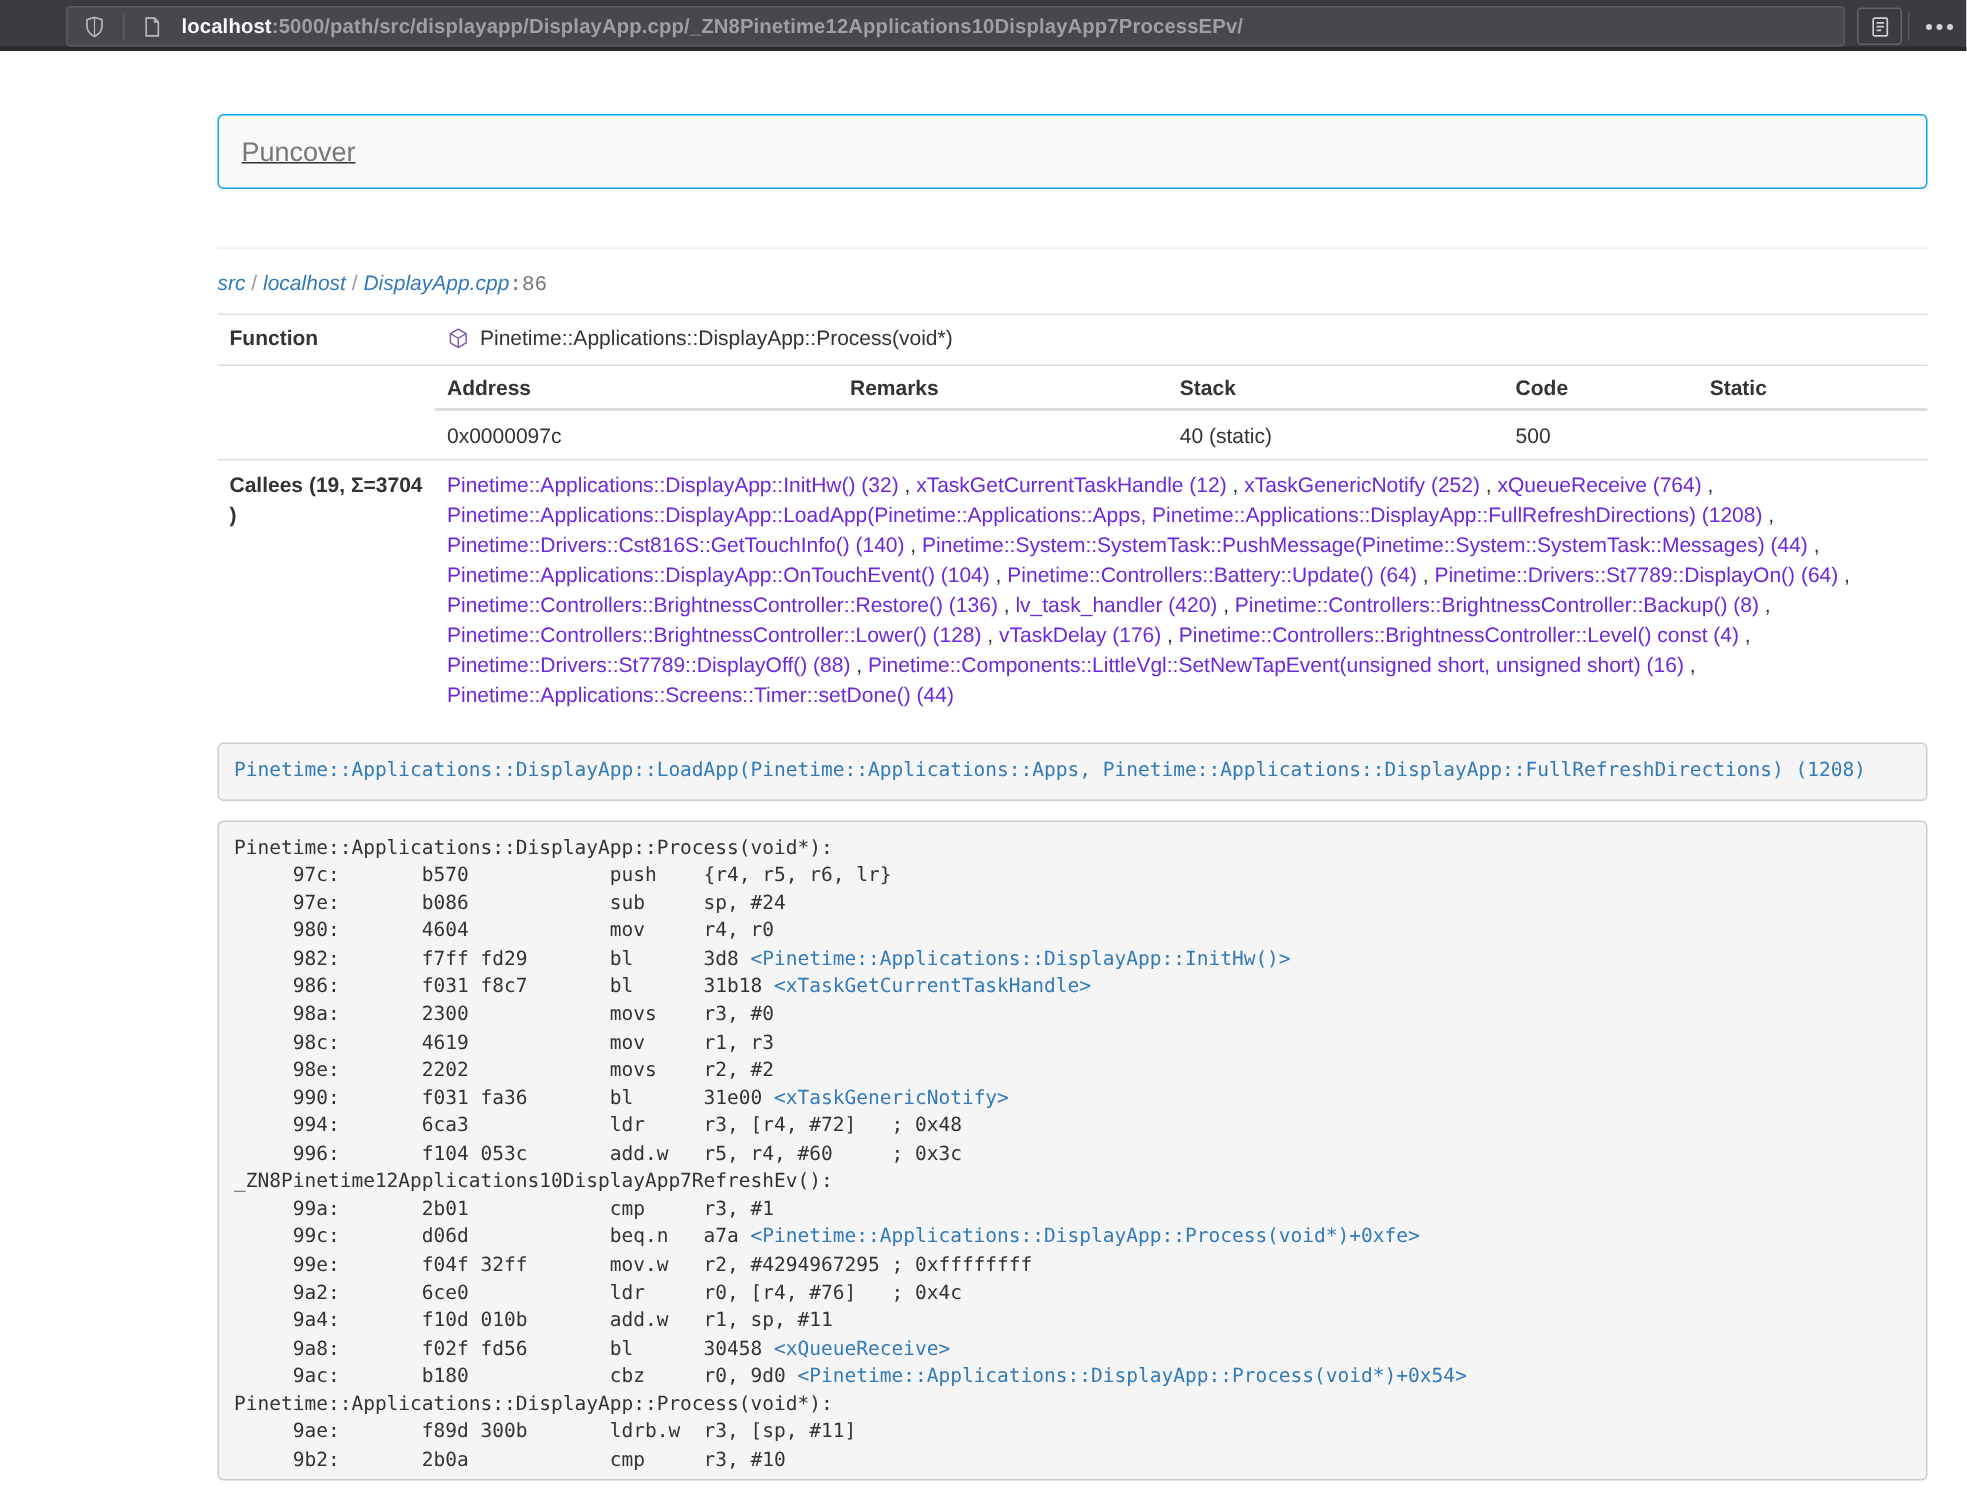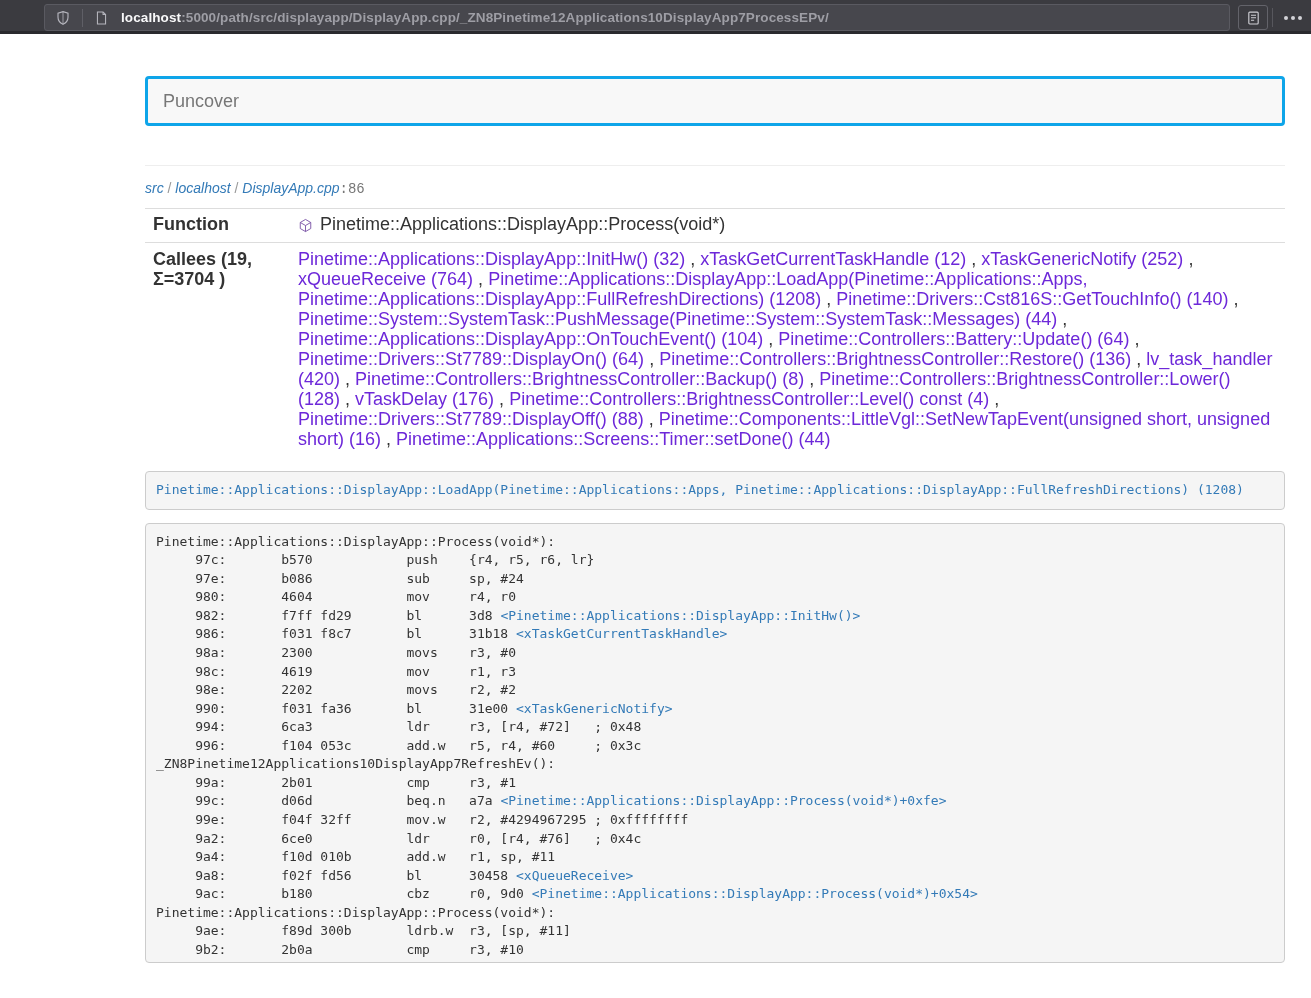--- a/index.html
+++ b/index.html
@@ -64,37 +64,38 @@
     background: #d2d2d7; display: inline-block;
   }
 
   
   .container { width: 1140px; margin-left: 145px; }
 
   .navbar {
     margin-top: 42px;
     height: 50px;
     background: #f8f8f8;
-    border: 3px solid #0ea5e9;
+    border: 1px solid #0ea5e9;
     border-radius: 4px;
     display: flex; align-items: center;
     padding: 0 15px;
+    text-decoration: underline;
   }
   .brand { font-size: 18px; color: #777; text-decoration: none; }
 
   hr.rule { border: 0; border-top: 1px solid #eee; margin: 39px 0 12px 0; }
 
   .breadcrumb { font-size: 14px; line-height: 20px; margin-bottom: 9px; }
   .breadcrumb a { color: #337ab7; text-decoration: none; font-style: italic; }
   .bc-sep { color: #999; }
   .bc-suffix { color: #777; font-family: Liberation Mono, monospace; }
 
   a.link { color: #6d28d9; text-decoration: none; }
 
-  table.tbl { width: 100%; border-collapse: collapse; font-size: 18px; color: #333; }
+  table.tbl { width: 100%; border-collapse: collapse; font-size: 14px; color: #333; }
   .tbl th, .tbl td { text-align: left; vertical-align: top; }
   .outer > tbody > tr > th, .outer > tbody > tr > td { border-top: 1px solid #ddd; }
   .outer th.label { width: 145px; font-weight: bold; }
   .row-function > th, .row-function > td { padding: 5px 8px; line-height: 20px; }
   .row-nested > td { padding: 0; }
   .row-nocallers > th, .row-nocallers > td { padding: 6px 8px; line-height: 20px; }
   .row-callees > th, .row-callees > td { padding: 6px 8px; line-height: 20px; }
 
   table.inner { width: 100%; border-collapse: collapse; }
   .inner th { padding: 6px 8px; border-bottom: 2px solid #ddd; font-weight: bold; line-height: 16px; }
@@ -173,20 +174,43 @@
         <th class="label">Function</th>
         <td>
           <span class="func-icon">
             <svg width="15" height="15" viewBox="0 0 24 24">
                 <path d="M12 2.3l8.4 4.85v9.7L12 21.7l-8.4-4.85v-9.7L12 2.3z" fill="none" stroke="#7d56a8" stroke-width="1.5" stroke-linejoin="round"></path>
                 <path d="M3.6 7.15L12 12l8.4-4.85M12 12v9.7" fill="none" stroke="#7d56a8" stroke-width="1.5" stroke-linejoin="round"></path>
               </svg>
           </span><span>Pinetime::Applications::DisplayApp::Process(void*)</span>
         </td>
       </tr>
+      <tr class="row-nested">
+        <th class="label"></th>
+        <td>
+          <table class="inner">
+            <tbody>
+              <tr>
+                <th class="col-address">Address</th>
+                <th class="col-remarks">Remarks</th>
+                <th class="col-stack">Stack</th>
+                <th class="col-code">Code</th>
+                <th class="col-static">Static</th>
+              </tr>
+              <tr>
+                <td>0x0000097c</td>
+                <td></td>
+                <td>40 (static)</td>
+                <td>500</td>
+                <td></td>
+              </tr>
+            </tbody>
+          </table>
+        </td>
+      </tr>
       <tr class="row-callees">
         <th class="label">Callees (19, Σ=3704 )</th>
         <td><a href="#" class="link">Pinetime::Applications::DisplayApp::InitHw() (32)</a><span> , </span><a href="#" class="link">xTaskGetCurrentTaskHandle (12)</a><span> , </span><a href="#" class="link">xTaskGenericNotify (252)</a><span> , </span><a href="#" class="link">xQueueReceive (764)</a><span> , </span><a href="#" class="link">Pinetime::Applications::DisplayApp::LoadApp(Pinetime::Applications::Apps, Pinetime::Applications::DisplayApp::FullRefreshDirections) (1208)</a><span> , </span><a href="#" class="link">Pinetime::Drivers::Cst816S::GetTouchInfo() (140)</a><span> , </span><a href="#" class="link">Pinetime::System::SystemTask::PushMessage(Pinetime::System::SystemTask::Messages) (44)</a><span> , </span><a href="#" class="link">Pinetime::Applications::DisplayApp::OnTouchEvent() (104)</a><span> , </span><a href="#" class="link">Pinetime::Controllers::Battery::Update() (64)</a><span> , </span><a href="#" class="link">Pinetime::Drivers::St7789::DisplayOn() (64)</a><span> , </span><a href="#" class="link">Pinetime::Controllers::BrightnessController::Restore() (136)</a><span> , </span><a href="#" class="link">lv_task_handler (420)</a><span> , </span><a href="#" class="link">Pinetime::Controllers::BrightnessController::Backup() (8)</a><span> , </span><a href="#" class="link">Pinetime::Controllers::BrightnessController::Lower() (128)</a><span> , </span><a href="#" class="link">vTaskDelay (176)</a><span> , </span><a href="#" class="link">Pinetime::Controllers::BrightnessController::Level() const (4)</a><span> , </span><a href="#" class="link">Pinetime::Drivers::St7789::DisplayOff() (88)</a><span> , </span><a href="#" class="link">Pinetime::Components::LittleVgl::SetNewTapEvent(unsigned short, unsigned short) (16)</a><span> , </span><a href="#" class="link">Pinetime::Applications::Screens::Timer::setDone() (44)</a></td>
       </tr>
     </tbody>
   </table>
 
   <pre class="prebox highlight-box"><a href="#">Pinetime::Applications::DisplayApp::LoadApp(Pinetime::Applications::Apps, Pinetime::Applications::DisplayApp::FullRefreshDirections) (1208)</a></pre>
 
   <pre class="prebox code-box">Pinetime::Applications::DisplayApp::Process(void*):

